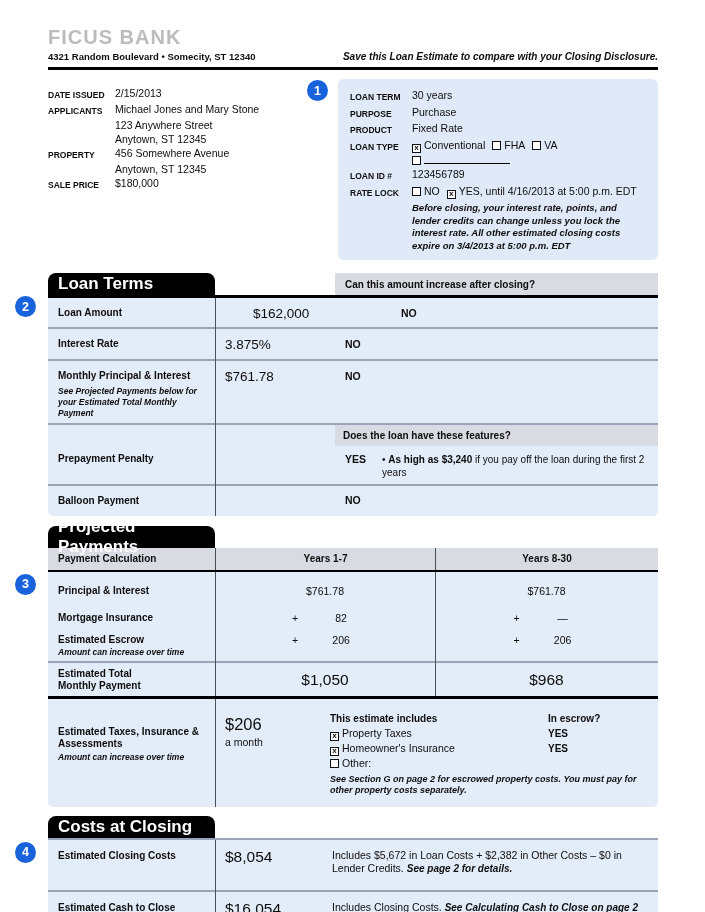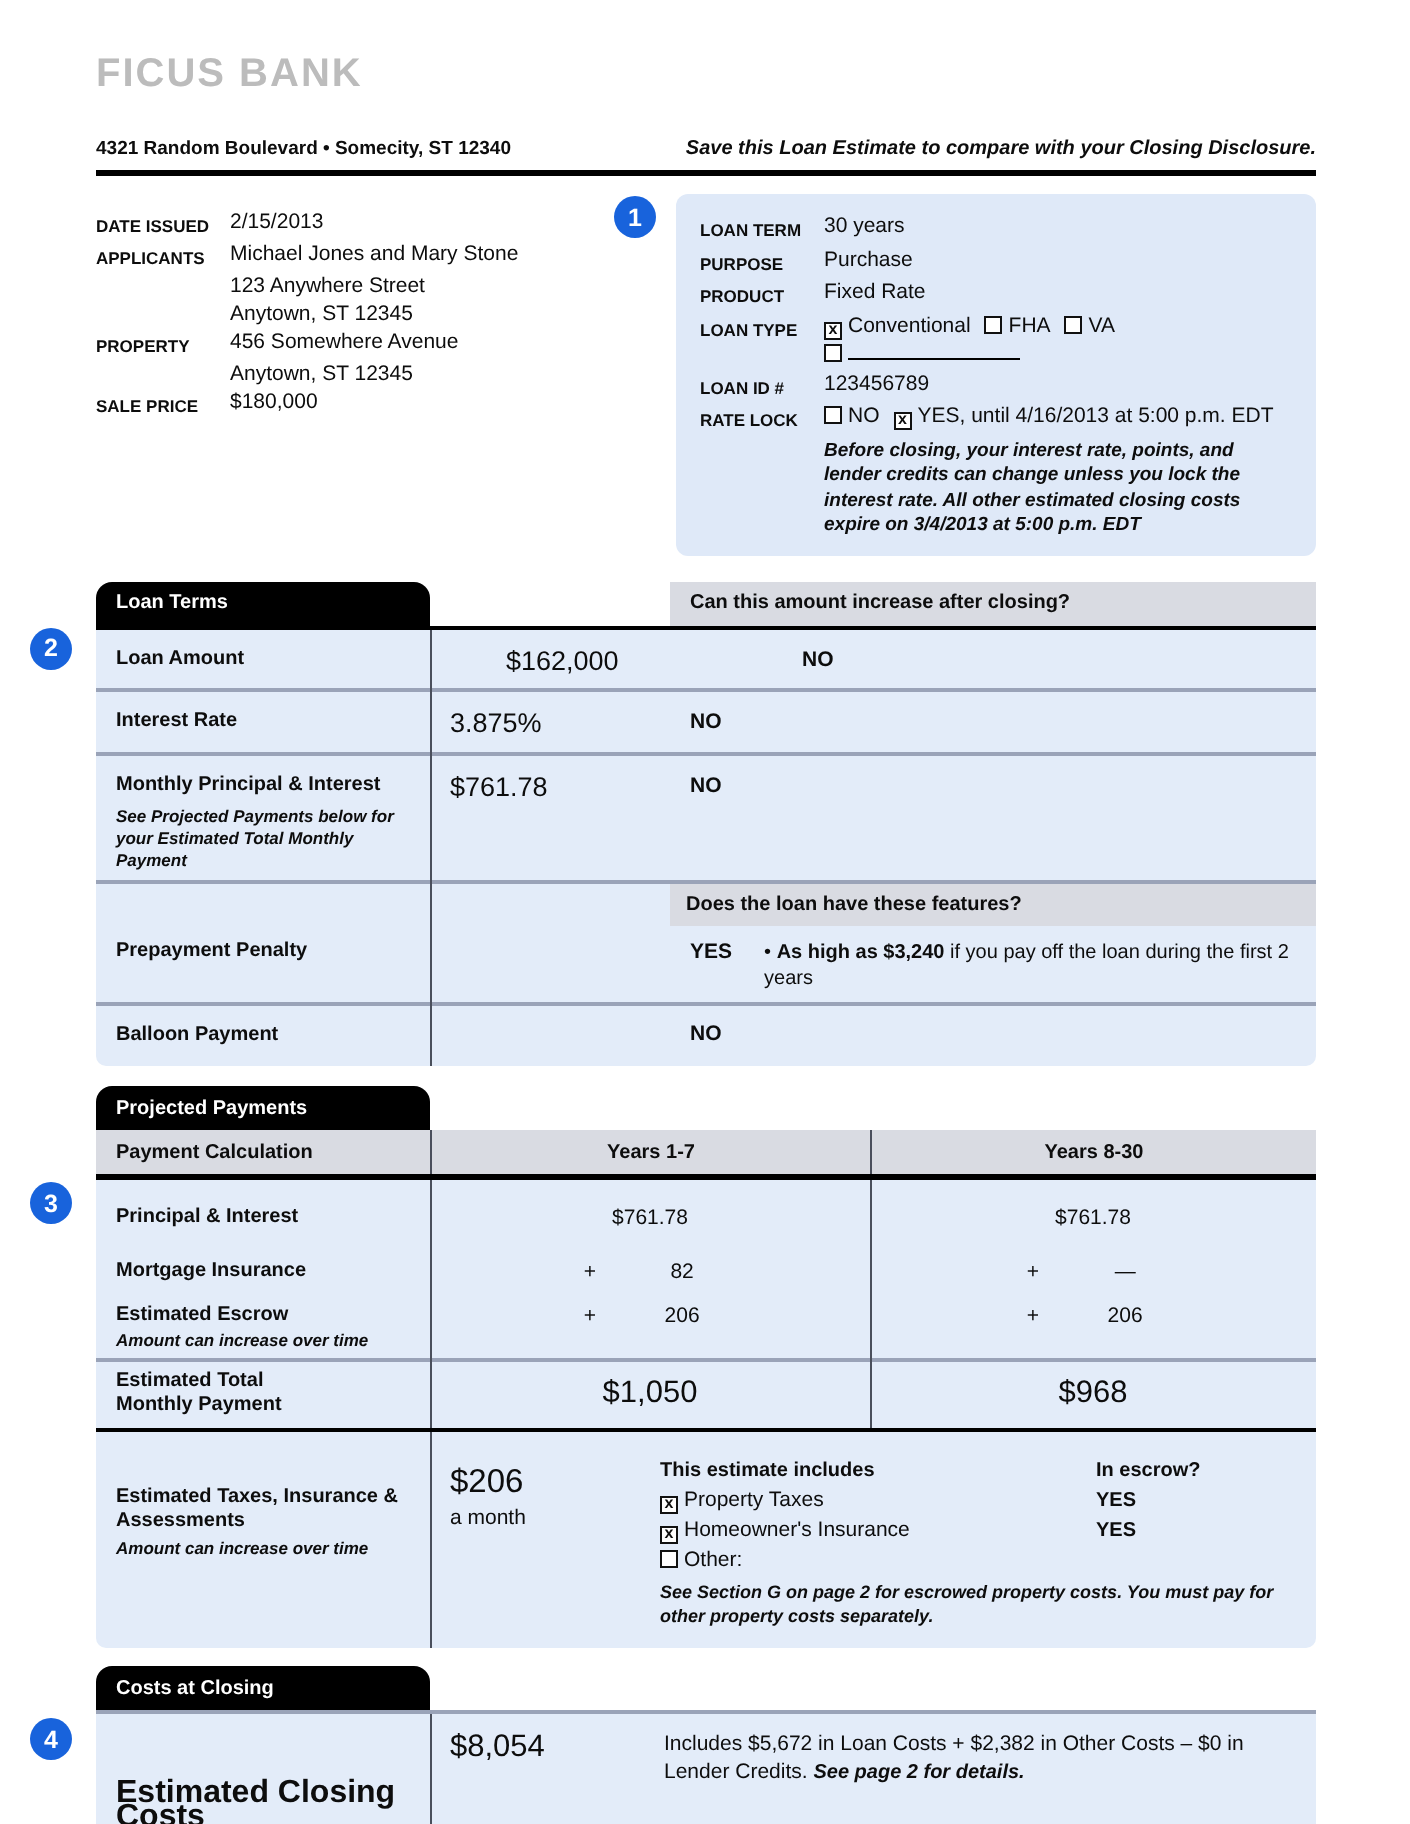--- a/index.html
+++ b/index.html
@@ -5,21 +5,21 @@
   * { margin:0; padding:0; box-sizing:border-box; }
   html,body { background:#fff; }
   .page {
     position:relative; width:705px; height:912px; background:#ffffff;
     font-family:"Liberation Sans", sans-serif; color:#0d0d0d; overflow:hidden;
   }
   .content { margin-left:48px; width:610px; }
 
   
   .bank-name { padding-top:26px; font-size:20px; font-weight:bold; color:#bcbcbc; letter-spacing:1px; }
-  .header-row { display:flex; justify-content:space-between; align-items:flex-end; margin-top:20px; }
+  .header-row { display:flex; justify-content:space-between; align-items:flex-end; margin-top:2px; }
   .bank-address { font-size:9.5px; font-weight:bold; }
   .save-note { font-size:10px; font-weight:bold; font-style:italic; }
   .header-rule { height:3px; background:#000; margin-top:5px; }
 
   
   .title-row { display:flex; margin-top:7px; }
   .title-left { flex:1; }
   .page-title { font-size:22px; font-weight:bold; letter-spacing:0.2px; }
   .meta { margin-top:9px; display:grid; grid-template-columns:67px 1fr; row-gap:0; font-size:10.5px; line-height:14px; }
   .meta-label { font-size:8.5px; font-weight:bold; padding-top:2px; }
@@ -36,21 +36,21 @@
         margin-right:3px; vertical-align:-1px; line-height:1; }
   .cb[data-checked="true"]::after { content:"x"; margin-top:-1px; }
 
   
   .badge { position:absolute; width:21px; height:21px; border-radius:50%; background:#1863dc; color:#fff;
            font-size:12.5px; font-weight:bold; display:flex; align-items:center; justify-content:center; }
 
   
   .section { position:relative; }
   .section-head { display:flex; justify-content:space-between; align-items:flex-end; }
-  .tab { width:167px; height:22px; background:#000; color:#fff; font-size:10px; font-weight:bold;
+  .tab { width:167px; height:22px; background:#000; color:#fff; font-size:17px; font-weight:bold;
          display:flex; align-items:center; padding-left:10px; border-radius:8px 8px 0 0; }
   .thick-rule { height:2.5px; background:#000; }
   .gray-rule { height:2px; background:#9aa3b8; }
   .band { background:#d9dbe2; font-size:10px; font-weight:bold; }
   .vline { position:absolute; top:0; bottom:0; width:1px; background:#4a4f5c; }
 
   
   .lt-band { width:323px; height:22px; display:flex; align-items:center; padding-left:10px; }
   .lt-body { position:relative; background:#e3ecf9; border-radius:0 0 5px 5px; }
   .lt-row { display:grid; grid-template-columns:167px 120px 323px; }
@@ -79,21 +79,21 @@
   .tax-amount { font-size:16.5px; font-weight:400; padding:16px 0 0 10px; }
   .tax-permo { font-size:10.5px; padding-left:10px; margin-top:2px; }
   .tax-grid { display:grid; grid-template-columns:1fr 110px; padding-top:12px; font-size:10.5px; line-height:15px; }
   .tax-grid .hdr { font-weight:bold; font-size:10px; }
   .tax-note { grid-column:1 / span 2; font-size:9px; font-style:italic; font-weight:600; line-height:11.5px; margin-top:3px; padding-right:6px; }
   .esc-yes { font-weight:bold; font-size:10px; }
 
   
   .cc-body { position:relative; background:#e3ecf9; border-top:2px solid #9aa3b8; border-bottom:1.5px solid #000; border-radius:0 0 4px 4px; }
   .cc-row { display:grid; grid-template-columns:167px 115px 1fr; }
-  .cc-label { font-size:16px; font-weight:bold; padding:10px 8px 0 10px; line-height:12px;margin-top:24px; }
+  .cc-label { font-size:10px; font-weight:bold; padding:10px 8px 0 10px; line-height:12px; }
   .cc-value { font-size:15.5px; font-weight:500; padding:8px 0 0 10px; }
   .cc-desc { font-size:10.5px; line-height:13.5px; padding:9px 8px 0 2px; }
   .cc-desc i { font-size:10px; font-weight:600; }
 </style>
 </head>
 <body>
 
 <div class="page">
   <div class="content">
 

